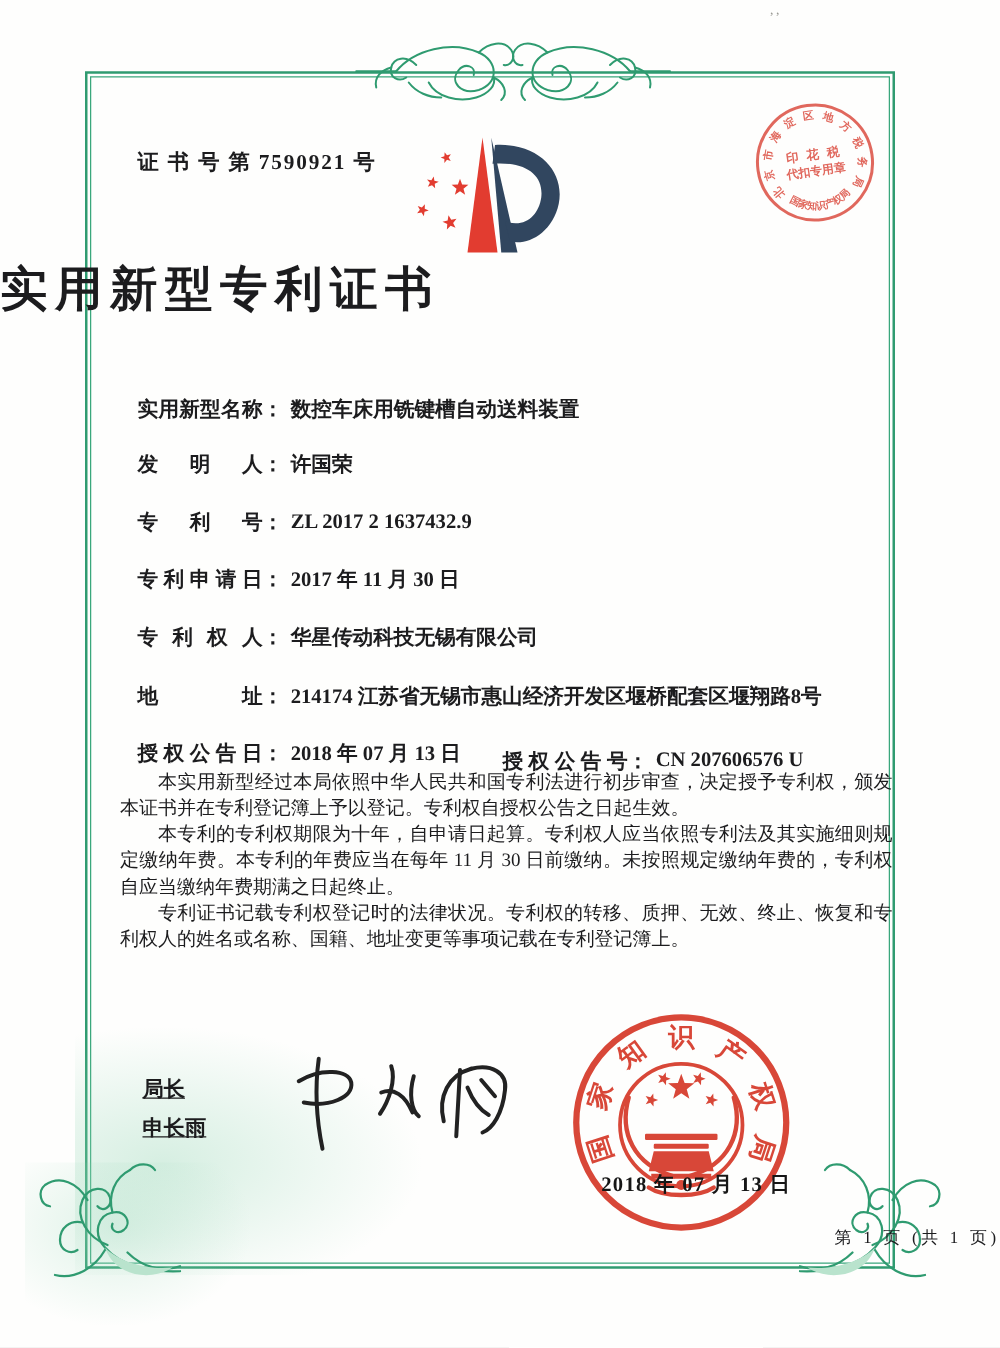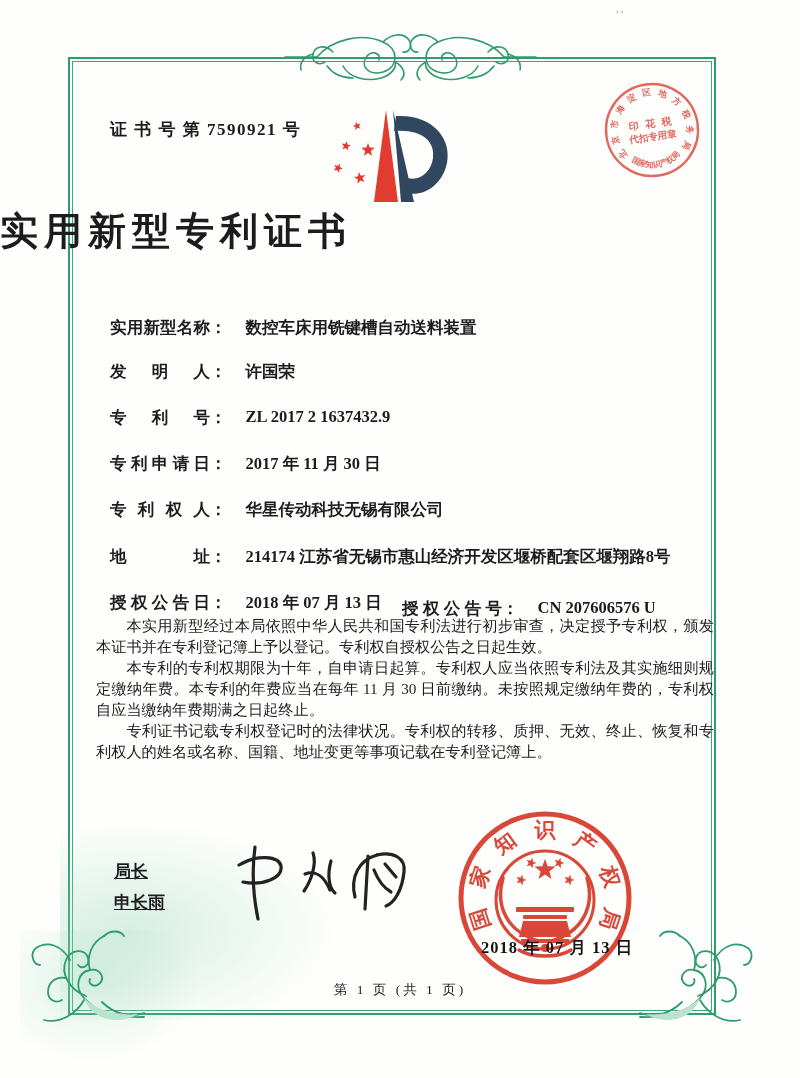--- a/index.html
+++ b/index.html
@@ -13,30 +13,30 @@
   .wash1{position:absolute;left:60px;top:820px;width:280px;height:200px;pointer-events:none;
          background:radial-gradient(ellipse at 25% 55%, rgba(150,214,182,.38), rgba(150,214,182,0) 70%);}
   .wash2{position:absolute;left:20px;top:930px;width:180px;height:130px;pointer-events:none;
          background:radial-gradient(ellipse at 40% 40%, rgba(150,214,182,.30), rgba(150,214,182,0) 72%);}
   .cert-no{position:absolute;left:110px;top:118px;font-size:17px;font-weight:600;letter-spacing:1.5px;}
   .title{position:absolute;left:0;right:0;top:206px;text-align:left;font-size:38px;
          font-weight:700;letter-spacing:6px;}
   .row{position:absolute;left:110px;font-size:16.5px;font-weight:600;white-space:nowrap;}
   .lbl{display:inline-block;width:100px;text-align:justify;text-align-last:justify;vertical-align:top;}
   .colon{display:inline-block;margin-right:6px;vertical-align:top;}
-  .val{display:inline-block;vertical-align:top;margin-left:13px;}
+  .val{display:inline-block;vertical-align:top;}
   .val-addr{white-space:normal;width:438px;line-height:22px;}
   .grant{position:absolute;left:292px;top:6px;}
   .paras{position:absolute;left:96px;top:615px;width:618px;font-size:15.2px;line-height:21px;
          text-align:justify;font-weight:500;}
   .paras p{margin:0;text-indent:2em;}
   .signer{position:absolute;left:114px;top:856px;font-size:17px;font-weight:700;line-height:31px;text-decoration:underline;}
   .seal-date{position:absolute;left:481px;top:937px;font-size:16.5px;font-weight:600;
              letter-spacing:1px;color:#161616;z-index:6;}
-  .footer{position:absolute;left:0;right:0;top:981px;text-align:center;font-size:13.5px;
+  .footer{position:absolute;left:0;right:0;top:981px;text-align:right;font-size:13.5px;
           letter-spacing:3px;font-weight:500;}
   .specks{position:absolute;left:616px;top:2px;color:#9a9a94;font-size:11px;letter-spacing:2px;}
   svg{position:absolute;overflow:visible;}
   #logo{left:330px;top:106px;}
   #top-ornament{left:283px;top:22px;}
   #bl-ornament{left:26px;top:928px;}
   #br-ornament{left:638px;top:928px;}
   #signature{left:225px;top:833px;}
   #seal-tax{left:602px;top:80px;opacity:.88;}
   #seal-big{left:455px;top:808px;opacity:.93;z-index:5;}

